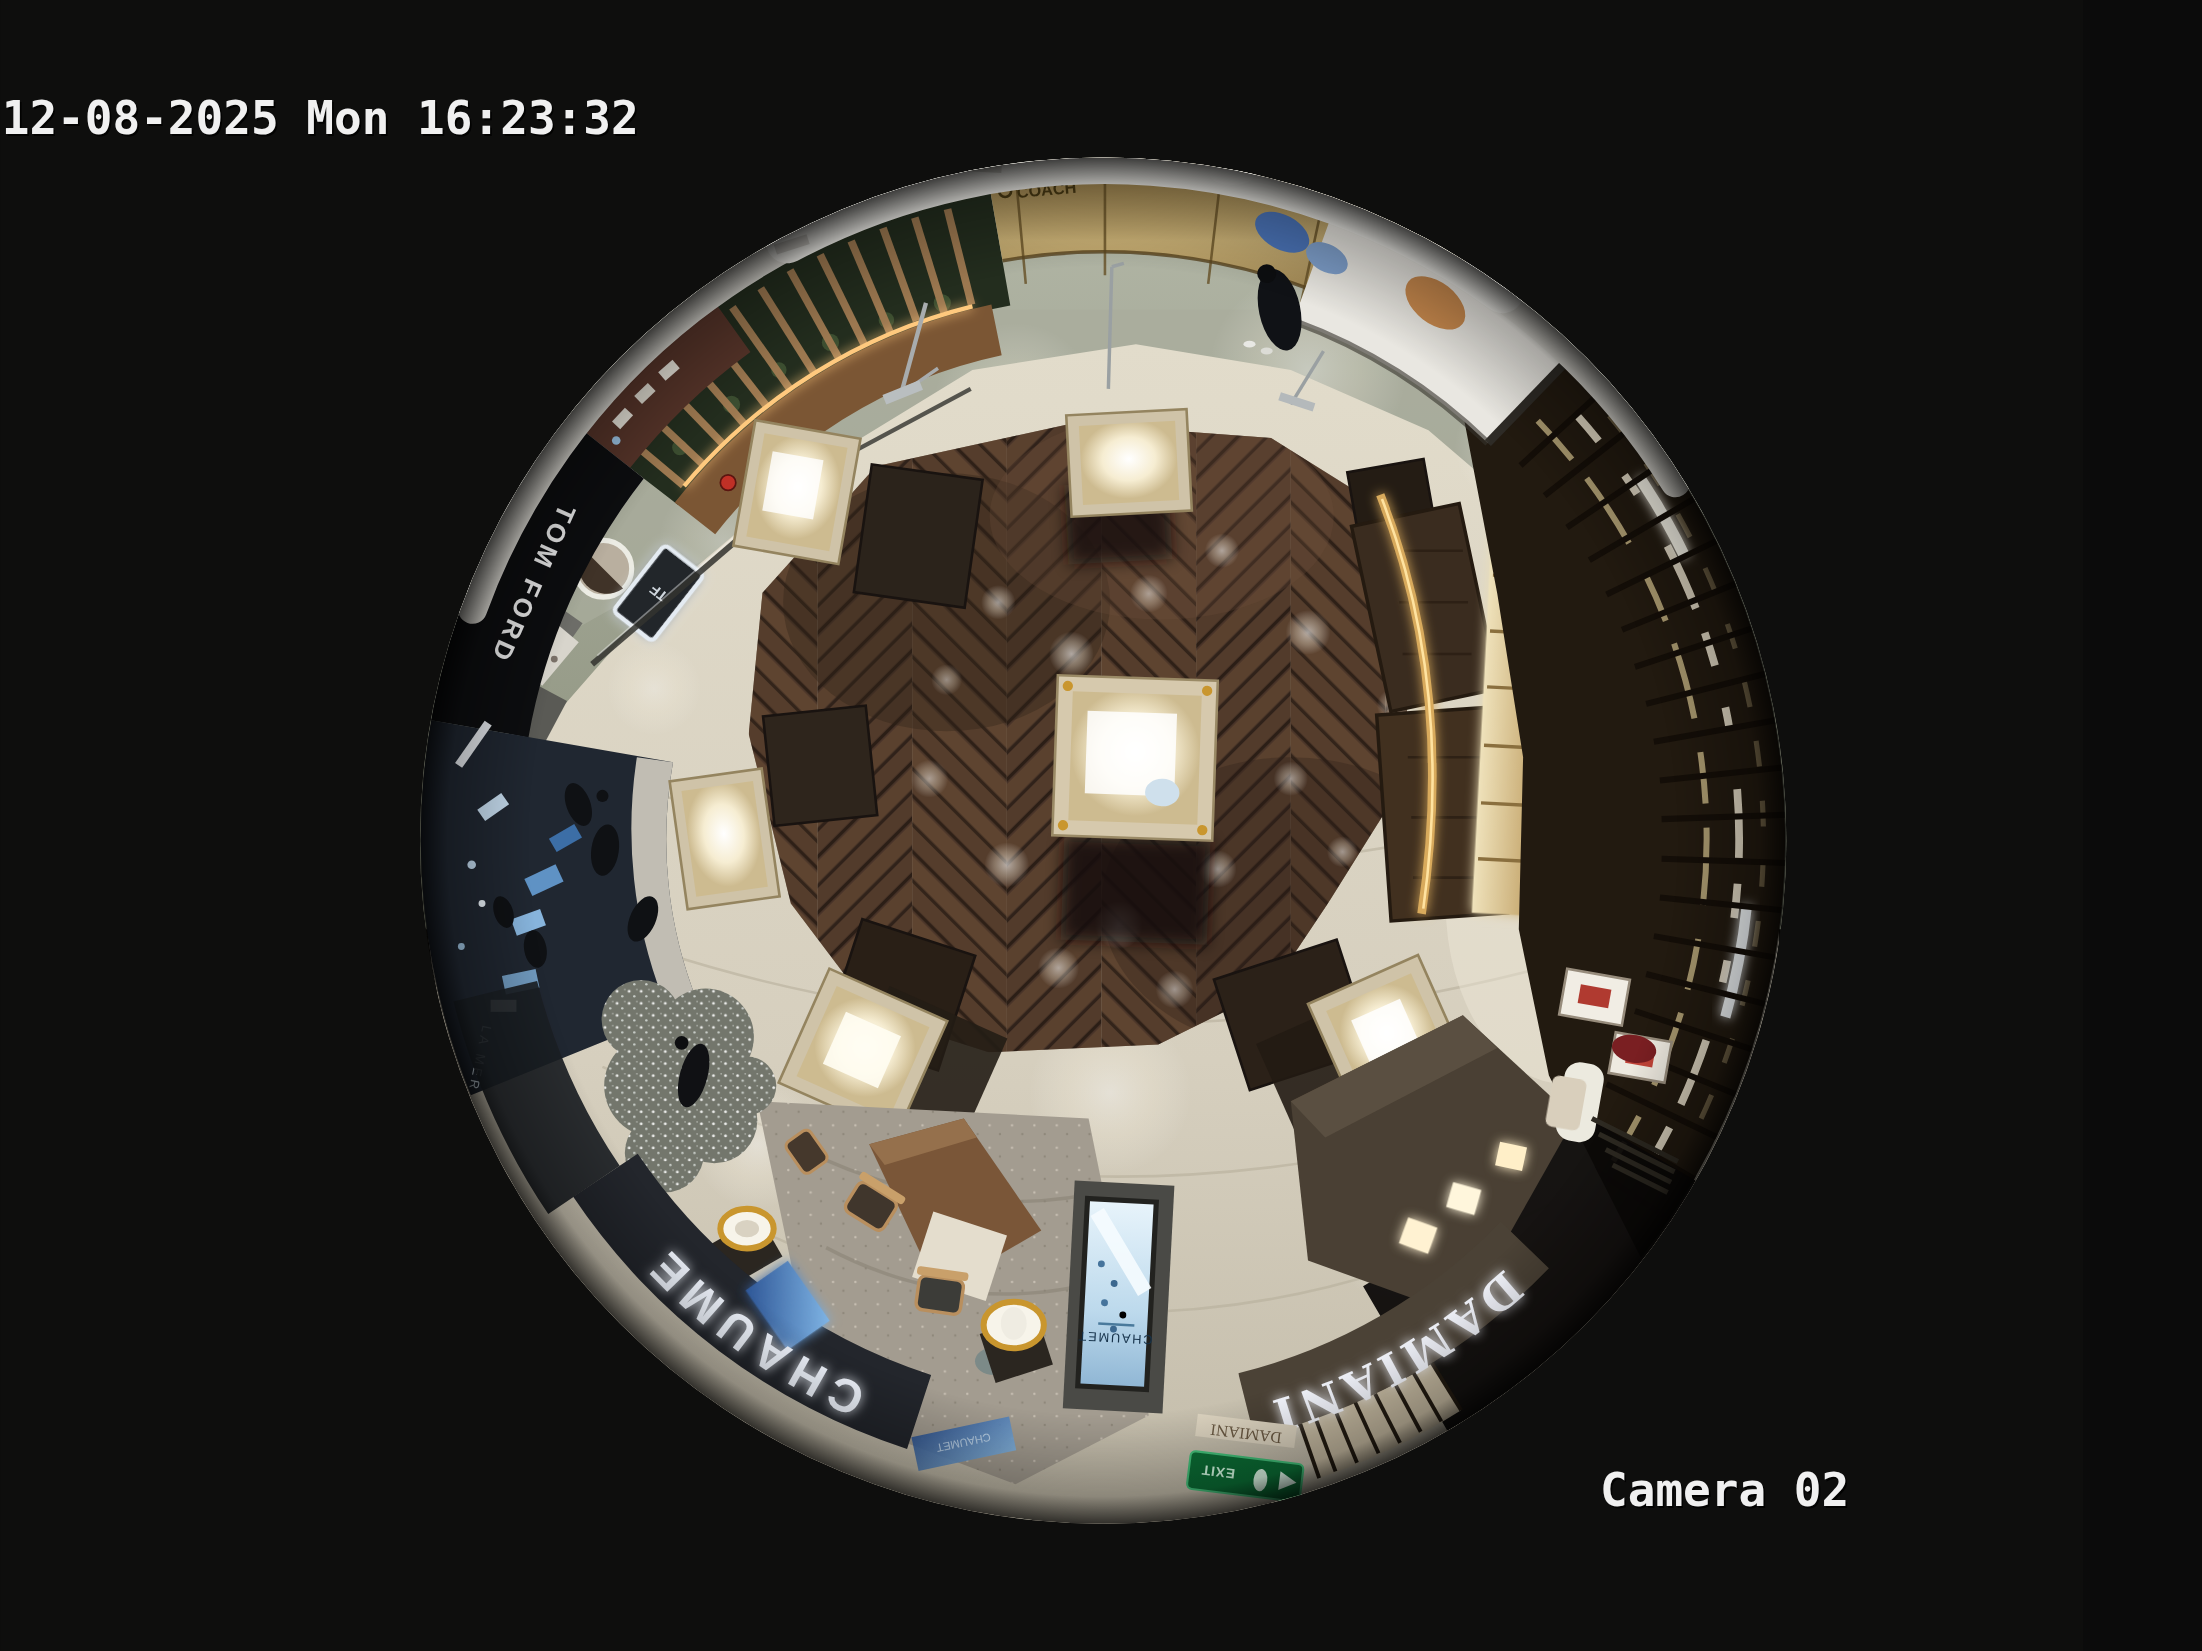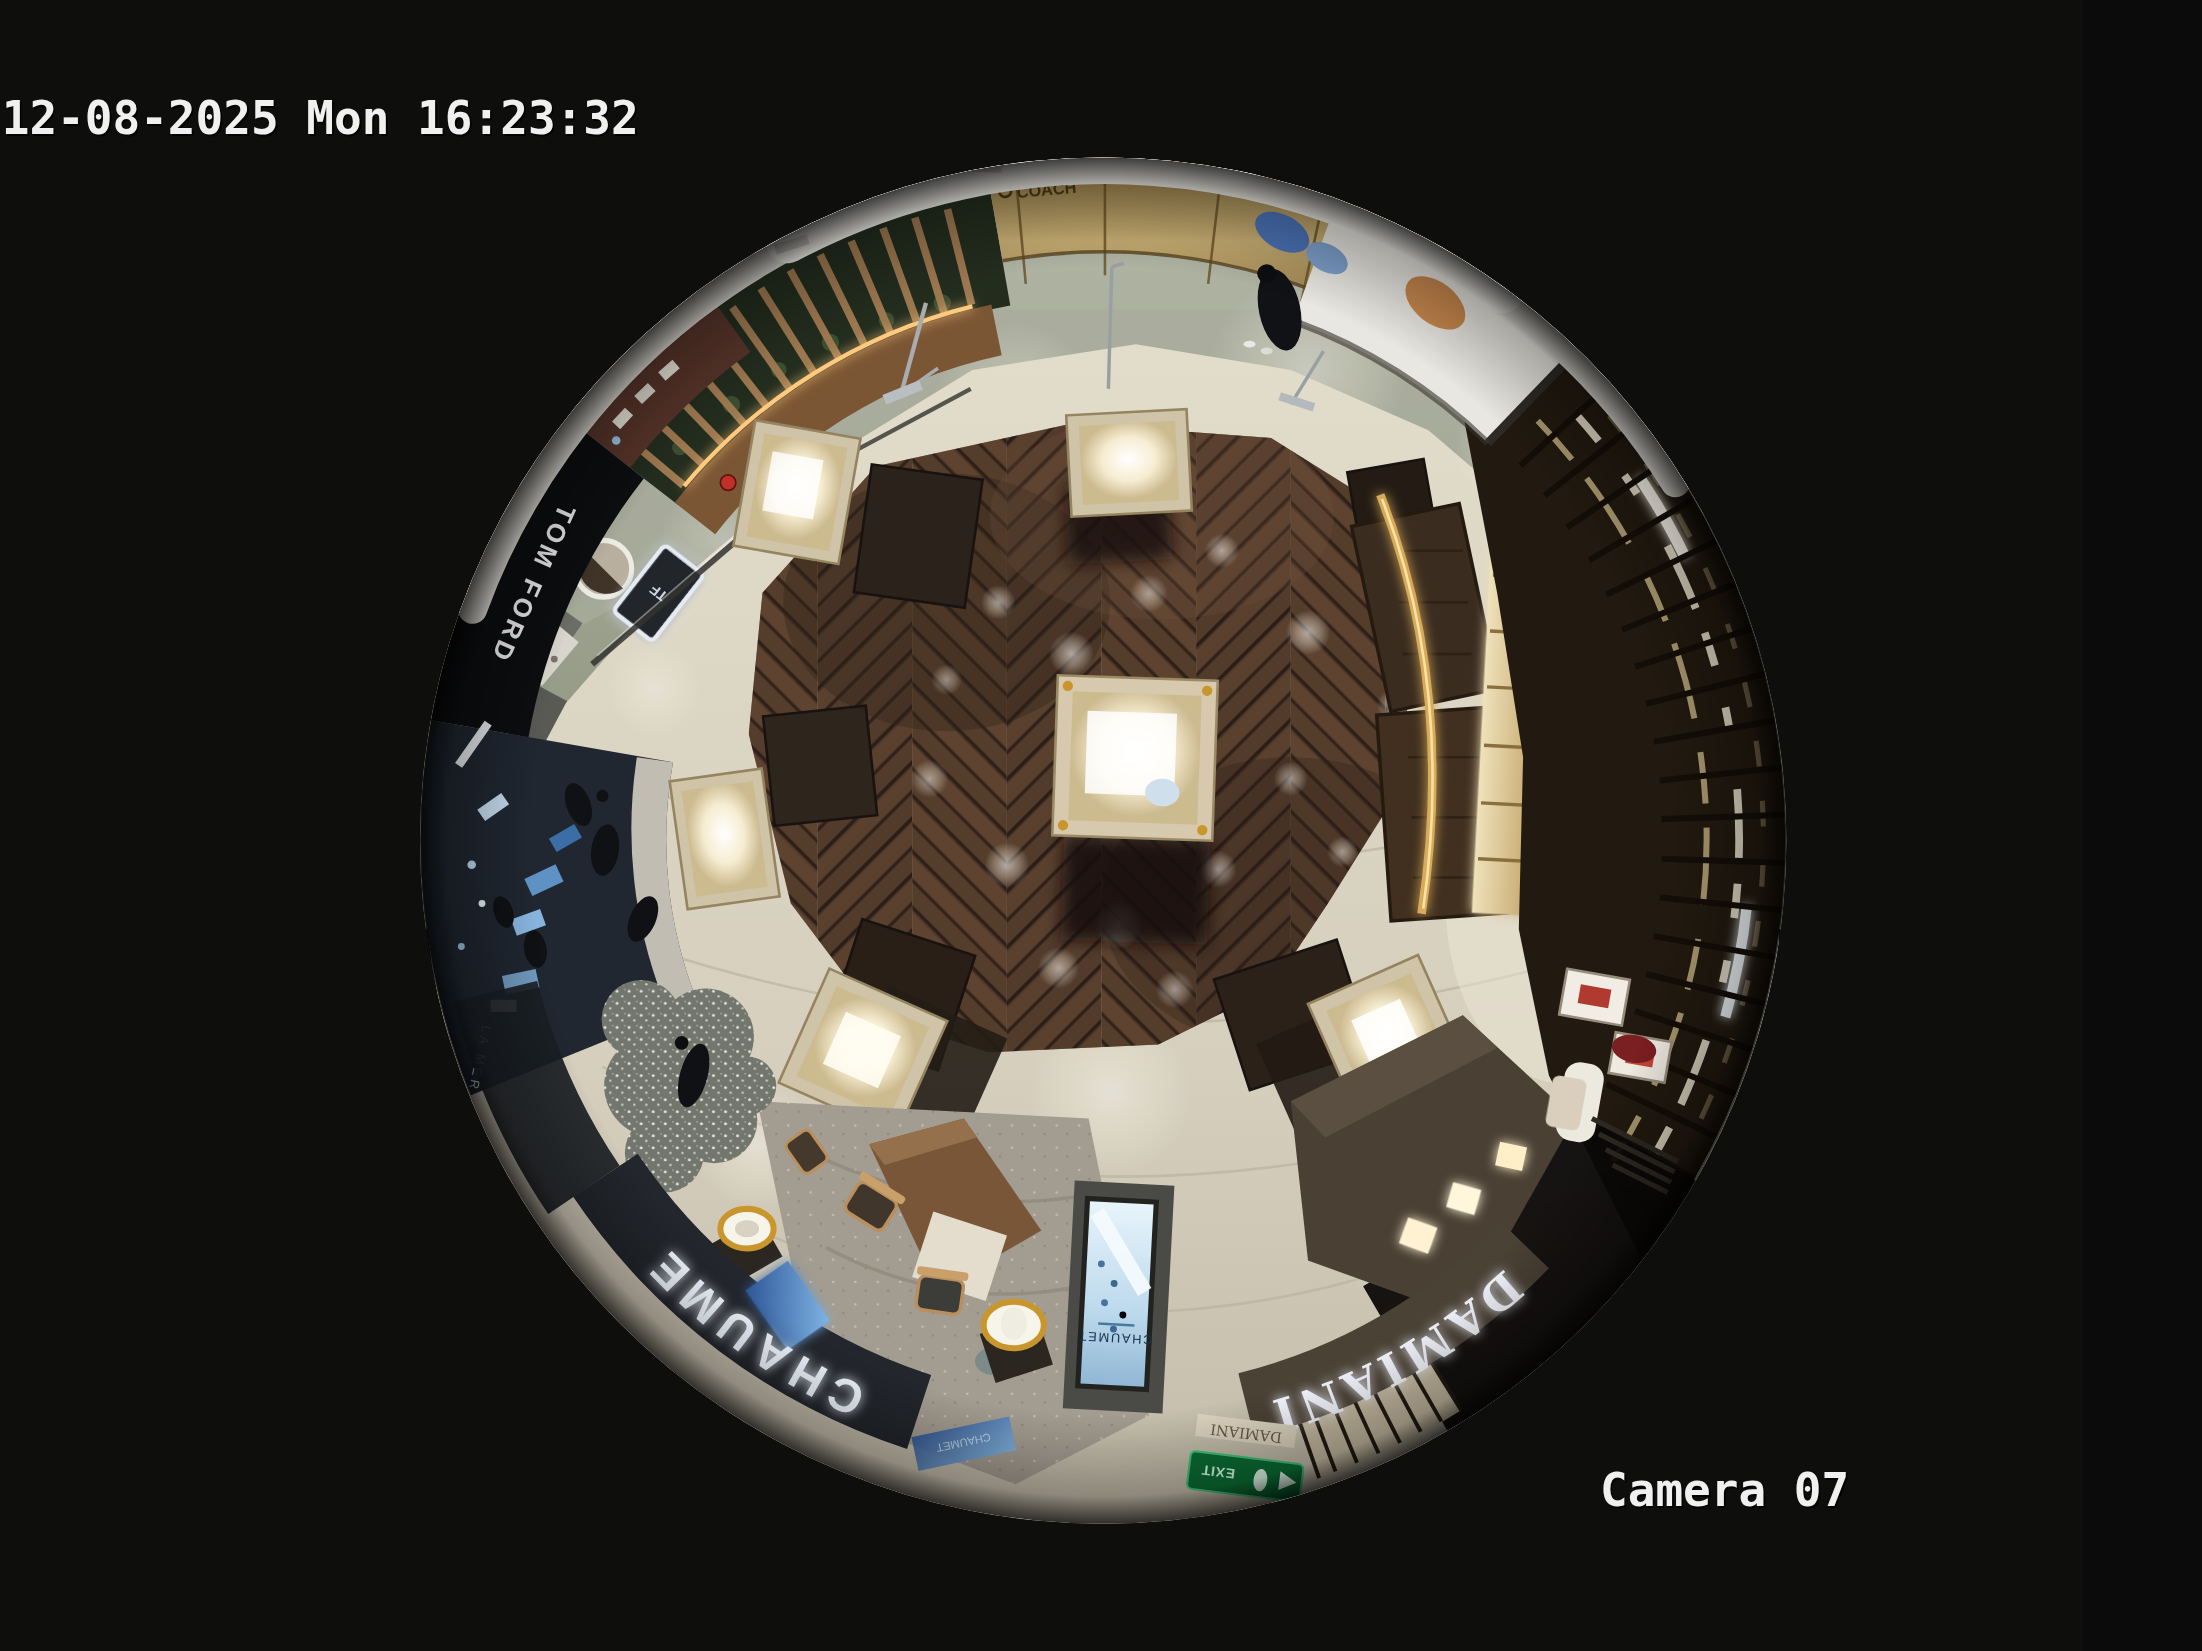--- a/index.html
+++ b/index.html
@@ -522,16 +522,16 @@
       <text x="1120" y="1684" font-size="13" fill="#cfe2f2" opacity=".8" text-anchor="middle" transform="rotate(180 1120 1678)">CHAUMET</text>
     </g>
     <text font-size="54" font-weight="bold" letter-spacing="9" fill="#f2f7ff" filter="url(#glow)"><textPath href="#chauPath" startOffset="4">CHAUMET</textPath></text>
   </g>
 
   <circle cx="1282" cy="977" r="794" fill="url(#vign)"></circle>
 </g>
 </svg>
 
 <div class="osd" id="osd-ts">12-08-2025 Mon 16:23:32</div>
-<div class="osd" id="osd-cam">Camera 07</div>
+<div class="osd" id="osd-cam">Camera 02</div>
 
 </div>
 
 
 </body></html>

